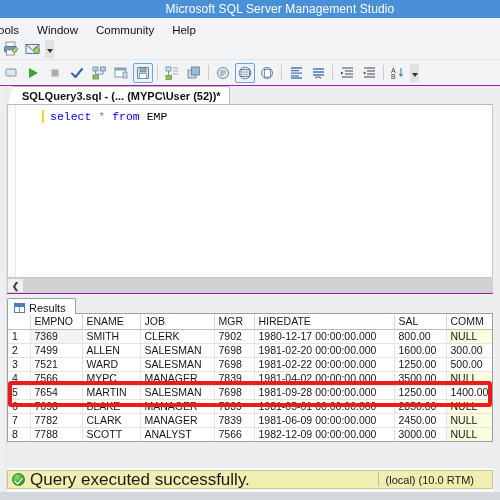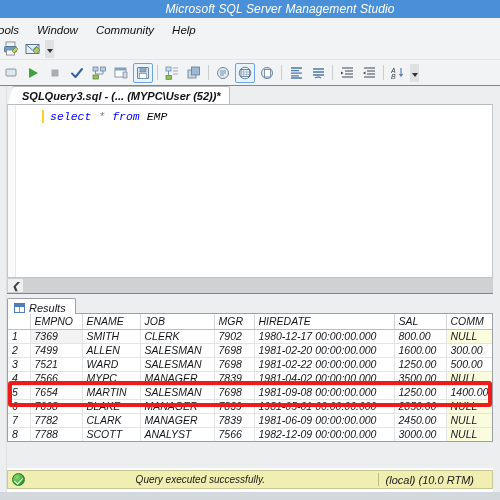--- a/index.html
+++ b/index.html
@@ -6,22 +6,21 @@
   html, body {
     margin: 0; padding: 0;
     width: 500px; height: 500px;
     overflow: hidden;
     font-family: "Liberation Sans", sans-serif;
     background: #ffffff;
   }
   #app {
     position: relative;
     width: 500px; height: 432px;
-    background: #14b8a6;
-    font-style: italic;
+    background: #a21caf;
   }
 
   
   .titlebar {
     position: absolute; left: 0; top: 0; width: 500px; height: 18px;
     background: #4a90d9;
     display: flex; align-items: center; justify-content: center;
   }
   .titlebar-text {
     color: #ffffff;
@@ -300,21 +299,21 @@
     position: relative;
   }
   .status-check::after {
     content: "";
     position: absolute; left: 3px; top: 2px;
     width: 4px; height: 7px;
     border: solid #ffffff;
     border-width: 0 1.6px 1.6px 0;
     transform: rotate(42deg);
   }
-  .status-text { font-size: 10px; color: #1a1a1a; flex: 1; white-space: nowrap; text-align: center; }
+  .status-text { font-size: 17px; color: #1a1a1a; flex: 1; white-space: nowrap; }
   .status-div { width: 1px; height: 13px; background: #bdbb92; margin: 0 7px; }
   .status-right { font-size: 11px; color: #1a1a1a; padding-right: 18px; white-space: nowrap; }
 
   .bottom-strip {
     position: absolute; left: 0; top: 492px; width: 500px; height: 8px;
     background: #d3d8dd;
   }
   .left-edge {
     position: absolute; left: 0; top: 86px; width: 7px; height: 406px;
     background: #eceef0;
@@ -558,21 +557,21 @@
               <td class="col-hire">1981-04-02 00:00:00.000</td>
               <td class="col-sal">3500.00</td>
               <td class="col-comm null-cell">NULL</td>
             </tr>
             <tr>
               <td class="rownum col-rownum">5</td>
               <td class="col-empno">7654</td>
               <td class="col-ename">MARTIN</td>
               <td class="col-job">SALESMAN</td>
               <td class="col-mgr">7698</td>
-              <td class="col-hire">1981-09-08 00:00:00.000</td>
+              <td class="col-hire">1981-09-28 00:00:00.000</td>
               <td class="col-sal">1250.00</td>
               <td class="col-comm">1400.00</td>
             </tr>
             <tr>
               <td class="rownum col-rownum">6</td>
               <td class="col-empno">7698</td>
               <td class="col-ename">BLAKE</td>
               <td class="col-job">MANAGER</td>
               <td class="col-mgr">7839</td>
               <td class="col-hire">1981-05-01 00:00:00.000</td>

